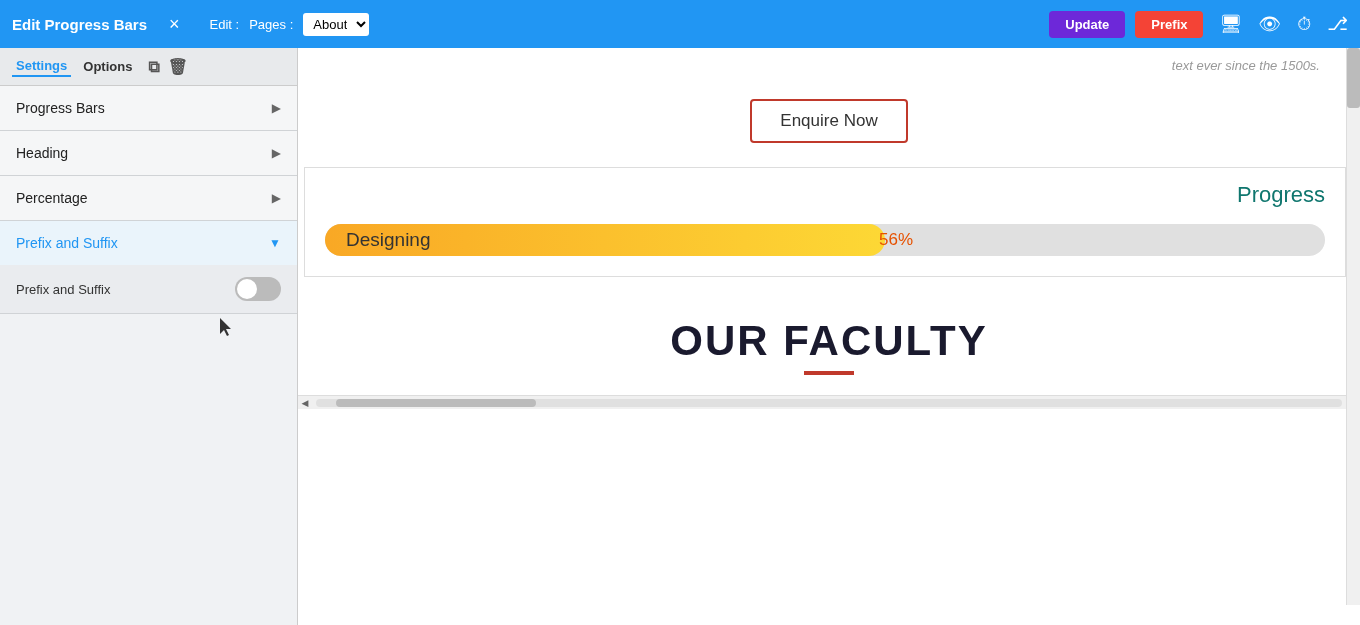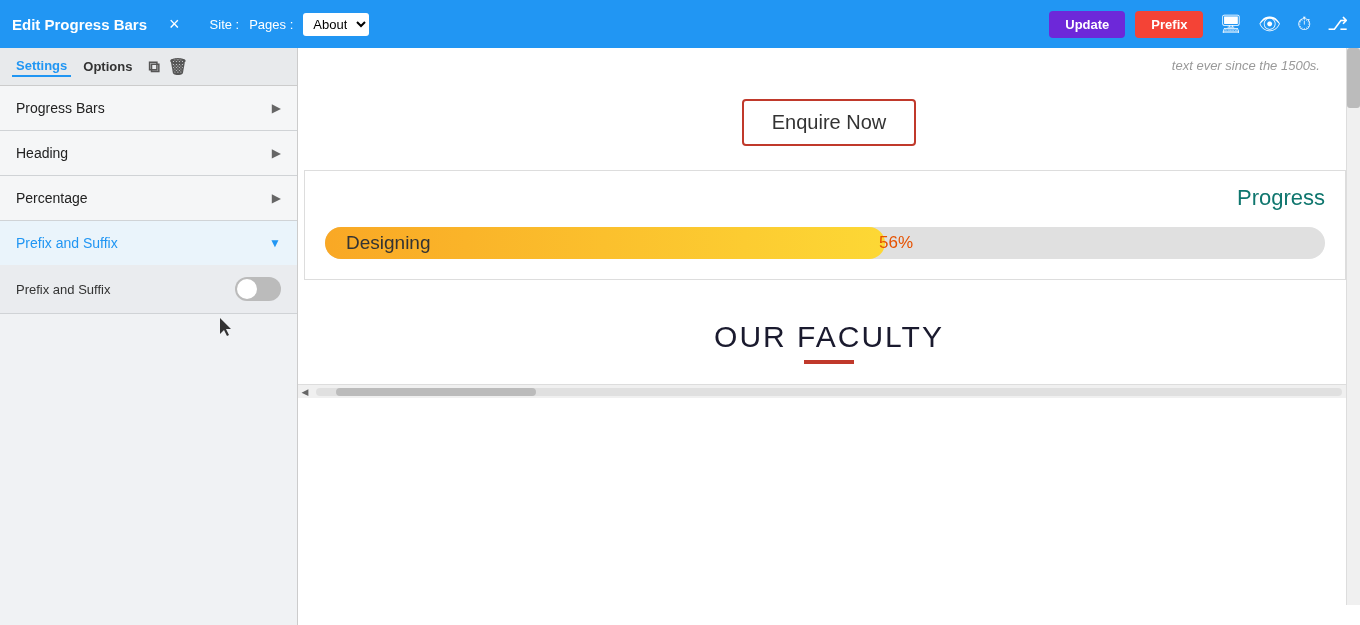--- a/index.html
+++ b/index.html
@@ -231,21 +231,21 @@
     .enquire-section {
       display: flex;
       justify-content: center;
       padding: 16px 0 24px;
     }
     .enquire-btn {
       border: 2px solid #c0392b;
       background: white;
       color: #333;
       padding: 10px 28px;
-      font-size: 20px;
+      font-size: 17px;
       border-radius: 4px;
       cursor: pointer;
     }
     .progress-title {
       text-align: right;
       font-size: 22px;
       color: #0f766e;
       margin-bottom: 16px;
     }
     .progress-bar-container {
@@ -278,22 +278,22 @@
       font-weight: 500;
       white-space: nowrap;
     }
 
     
     .faculty-section {
       text-align: center;
       padding: 40px 0 20px;
     }
     .faculty-title {
-      font-size: 30px;
-      font-weight: 400;
+      font-size: 42px;
+      font-weight: 700;
       color: #1a1a2e;
       letter-spacing: 2px;
     }
     .faculty-underline {
       width: 50px;
       height: 4px;
       background: #c0392b;
       margin: 6px auto 0;
     }
 
@@ -334,21 +334,21 @@
       flex-shrink: 0;
     }
   </style>
 </head>
 <body>
 
 <div class="header">
   <span class="header-title">Edit Progress Bars</span>
   <span class="header-close-x">×</span>
 
-  <span class="header-site-label">Site :</span>
+  <span class="header-site-label">Edit :</span>
   <span class="header-pages-label">Pages :</span>
   <select class="header-page-select"><option value="About">About</option></select>
 
   <div class="header-spacer"></div>
 
   <button class="header-update-btn">Update</button>
   <button class="header-close-btn">Prefix</button>
 
   <span class="header-icon">🖥</span>
   <span class="header-icon">👁</span>

